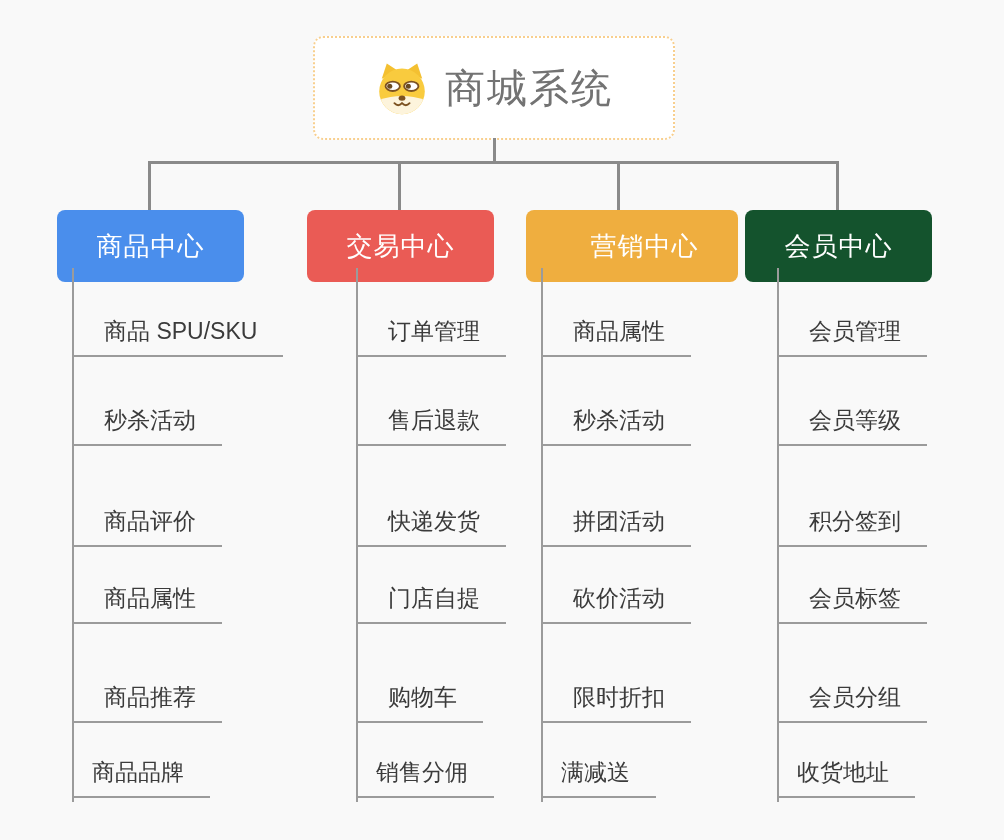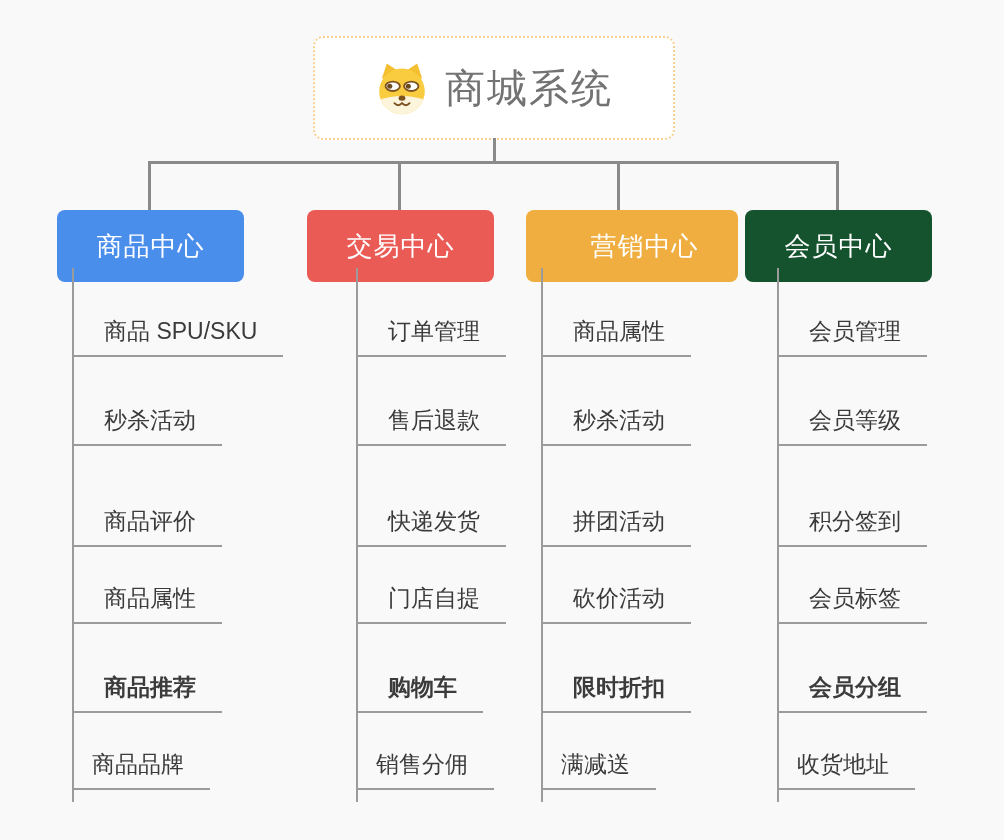--- a/index.html
+++ b/index.html
@@ -58,22 +58,22 @@
     position:absolute;left:-2px;
     padding:0 26px 9px 32px;
     border-bottom:2px solid #9b9b9b;
     font-size:23px;color:#3b3b3b;white-space:nowrap;
     line-height:30px;
   }
   .leaf:nth-child(1){bottom:445px;}
   .leaf:nth-child(2){bottom:356px;}
   .leaf:nth-child(3){bottom:255px;}
   .leaf:nth-child(4){bottom:178px;}
-  .leaf:nth-child(5){bottom:89px;font-weight:bold;}
-  .leaf:nth-child(6){bottom:12px;padding-left:20px;}
+  .leaf:nth-child(5){bottom:79px;}
+  .leaf:nth-child(6){bottom:4px;padding-left:20px;}
 </style>
 </head>
 <body>
 
 <div class="stage">
 
   <div class="root-node">
     <svg class="root-icon" viewBox="0 0 64 64" aria-hidden="true">
       <path d="M8 21 L14 3 L28 12 Z" fill="#f4c031"></path>
       <path d="M56 21 L50 3 L36 12 Z" fill="#f4c031"></path>

